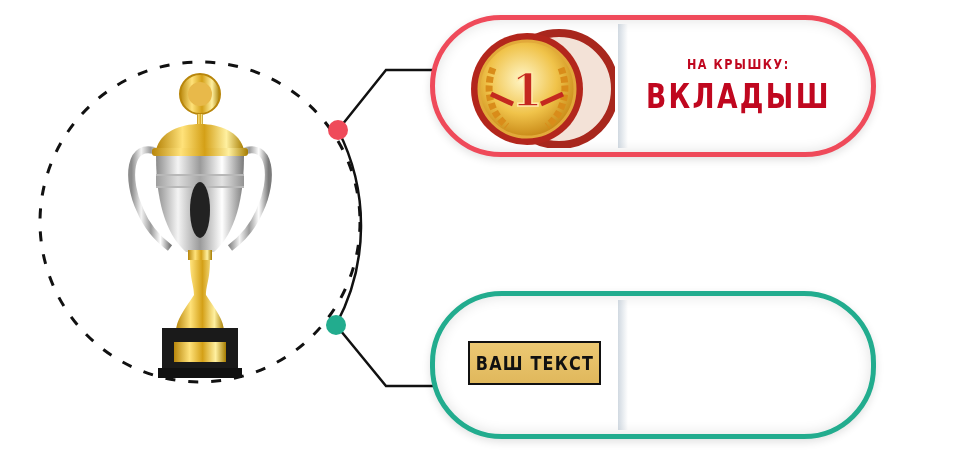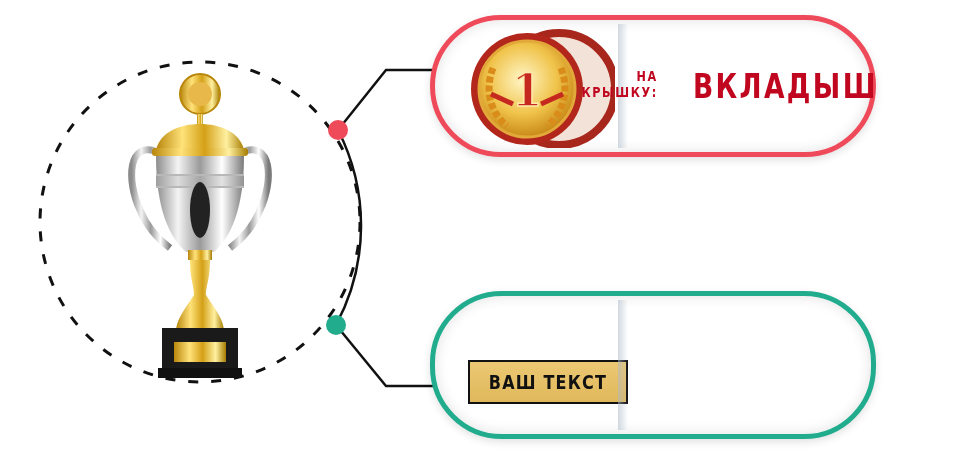--- a/index.html
+++ b/index.html
@@ -12,38 +12,38 @@
       box-shadow: inset 0 0 14px rgba(0,0,0,0.12), 0 3px 8px rgba(0,0,0,0.12);
     }
     .pill.top { top: 15px; border-color: #ef4a5a; }
     .pill.bottom { top: 291px; height: 148px; border-color: #22ac8e; }
     .pill .divider {
       position: absolute; left: 183px; top: 4px; bottom: 4px; width: 10px;
       background: linear-gradient(to right, rgba(170,185,200,0.55), rgba(255,255,255,0));
     }
     .pill .text-area {
       position: absolute; left: 190px; right: 20px; top: 0; bottom: 0;
-      display: flex; flex-direction: row; justify-content: center; align-items: center;
-      text-align: right;
+      display: flex; flex-direction: column; justify-content: center; align-items: center;
+      text-align: center;
     }
     .label-small {
       font-family: "DejaVu Sans", sans-serif; font-weight: bold; font-size: 14px;
       letter-spacing: 2px; transform: scaleX(0.8); margin-bottom: 4px;
     }
     .label-big {
       font-family: "DejaVu Sans", sans-serif; font-weight: bold; font-size: 34px;
       letter-spacing: 3px; line-height: 40px; transform: scaleX(0.78);
     }
     .top .label-small, .top .label-big { color: #c0071f; }
     .bottom .label-small, .bottom .label-big { color: #1fa58a; }
     .medal { position: absolute; left: 20px; top: 8px; width: 160px; height: 120px; }
     .plate {
-      position: absolute; left: 33px; top: 45px; width: 160px; height: 44px; box-sizing: border-box;
+      position: absolute; left: 33px; top: 45px; width: 133px; height: 44px; box-sizing: border-box;
       background: linear-gradient(#ecc873, #e0b85c); border: 2px solid #111;
-      display: flex; align-items: center; justify-content: center; margin-top: 19px;
+      display: flex; align-items: center; justify-content: center;
     }
     .plate span {
       font-family: "DejaVu Sans", sans-serif; font-weight: bold; font-size: 20px; color: #111;
       letter-spacing: 1.5px; transform: scaleX(0.8); white-space: nowrap;
     }
     .trophy { position: absolute; left: 118px; top: 70px; width: 160px; height: 312px; }
   </style>
 </head>
 <body>
 

